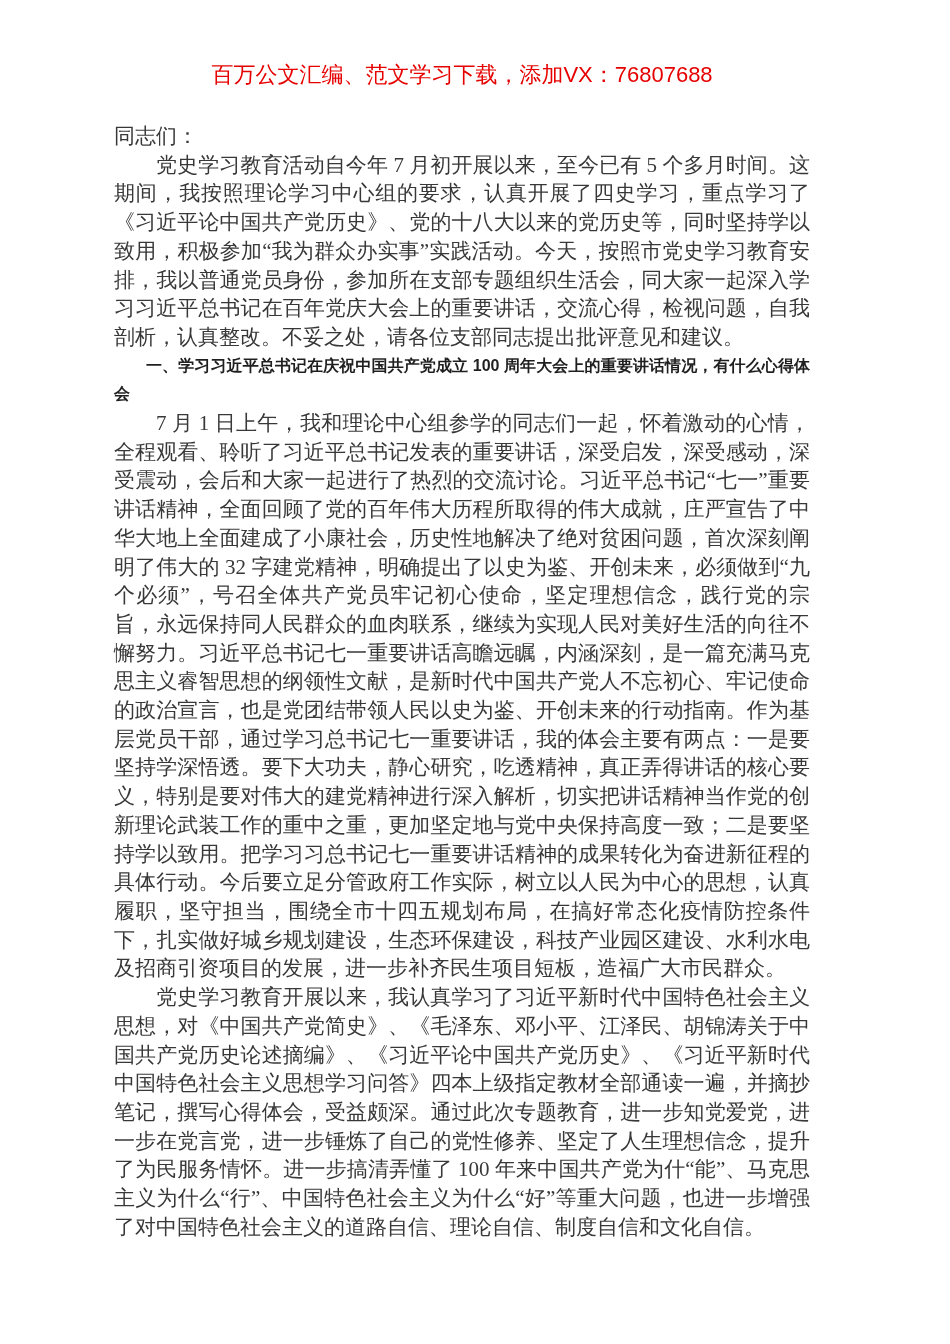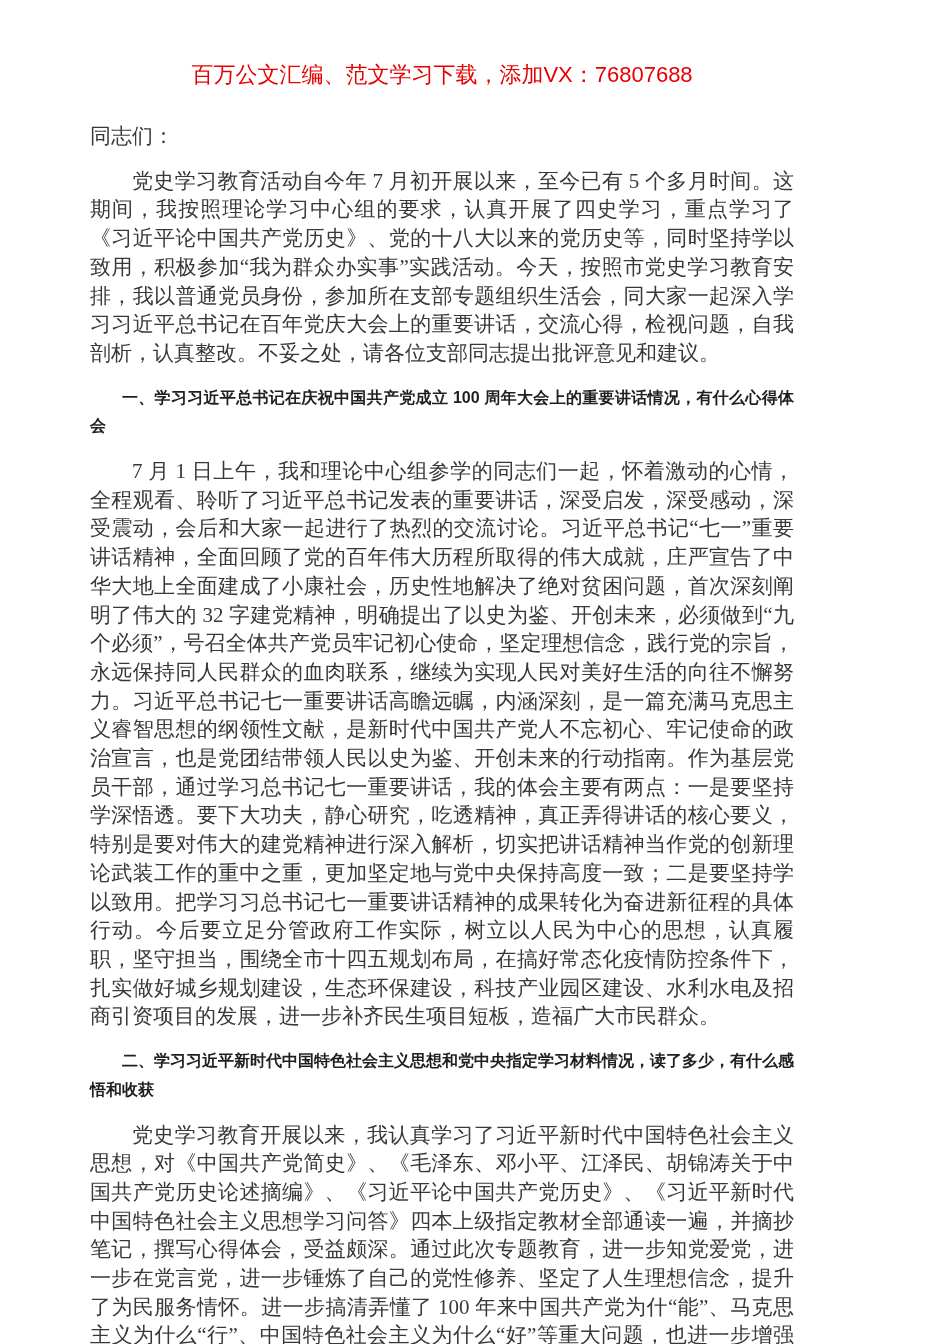--- a/index.html
+++ b/index.html
@@ -7,34 +7,34 @@
     padding: 0;
     background: #ffffff;
   }
   .sheet {
     position: relative;
     width: 950px;
     height: 1344px;
     margin: 0 auto;
     background: #ffffff;
     box-sizing: border-box;
-    padding: 60px 140px 40px 74px;
+    padding: 60px 140px 40px 114px;
     overflow: hidden;
   }
   .promo {
     font-family: "Liberation Sans", "DejaVu Sans", sans-serif;
     font-size: 22px;
     line-height: 30px;
     text-align: center;
     color: #e60000;
     margin: 0 0 32px 0;
     white-space: nowrap;
   }
   .doc p {
-    margin: 16px;
+    margin: 0;
     font-size: 21px;
     line-height: 28.7px;
     text-align: justify;
     text-justify: inter-ideograph;
     color: #383838;
     font-family: "Liberation Serif", "DejaVu Serif", serif;
   }
   .doc p.salutation {
     text-indent: 0;
   }
@@ -57,18 +57,17 @@
 
   <div class="doc">
     <p class="salutation">同志们：</p>
 
     <p class="para">党史学习教育活动自今年 7 月初开展以来，至今已有 5 个多月时间。这期间，我按照理论学习中心组的要求，认真开展了四史学习，重点学习了《习近平论中国共产党历史》、党的十八大以来的党历史等，同时坚持学以致用，积极参加“我为群众办实事”实践活动。今天，按照市党史学习教育安排，我以普通党员身份，参加所在支部专题组织生活会，同大家一起深入学习习近平总书记在百年党庆大会上的重要讲话，交流心得，检视问题，自我剖析，认真整改。不妥之处，请各位支部同志提出批评意见和建议。</p>
 
     <p class="heading">一、学习习近平总书记在庆祝中国共产党成立 100 周年大会上的重要讲话情况，有什么心得体会</p>
 
     <p class="para">7 月 1 日上午，我和理论中心组参学的同志们一起，怀着激动的心情，全程观看、聆听了习近平总书记发表的重要讲话，深受启发，深受感动，深受震动，会后和大家一起进行了热烈的交流讨论。习近平总书记“七一”重要讲话精神，全面回顾了党的百年伟大历程所取得的伟大成就，庄严宣告了中华大地上全面建成了小康社会，历史性地解决了绝对贫困问题，首次深刻阐明了伟大的 32 字建党精神，明确提出了以史为鉴、开创未来，必须做到“九个必须”，号召全体共产党员牢记初心使命，坚定理想信念，践行党的宗旨，永远保持同人民群众的血肉联系，继续为实现人民对美好生活的向往不懈努力。习近平总书记七一重要讲话高瞻远瞩，内涵深刻，是一篇充满马克思主义睿智思想的纲领性文献，是新时代中国共产党人不忘初心、牢记使命的政治宣言，也是党团结带领人民以史为鉴、开创未来的行动指南。作为基层党员干部，通过学习总书记七一重要讲话，我的体会主要有两点：一是要坚持学深悟透。要下大功夫，静心研究，吃透精神，真正弄得讲话的核心要义，特别是要对伟大的建党精神进行深入解析，切实把讲话精神当作党的创新理论武装工作的重中之重，更加坚定地与党中央保持高度一致；二是要坚持学以致用。把学习习总书记七一重要讲话精神的成果转化为奋进新征程的具体行动。今后要立足分管政府工作实际，树立以人民为中心的思想，认真履职，坚守担当，围绕全市十四五规划布局，在搞好常态化疫情防控条件下，扎实做好城乡规划建设，生态环保建设，科技产业园区建设、水利水电及招商引资项目的发展，进一步补齐民生项目短板，造福广大市民群众。</p>
 
-    <p class="heading">二、学习习近平新时代中国特色社会主义思想和党中央指定学习材料情况，读了多少，有什么感悟和收获</p>
 
     <p class="para">党史学习教育开展以来，我认真学习了习近平新时代中国特色社会主义思想，对《中国共产党简史》、《毛泽东、邓小平、江泽民、胡锦涛关于中国共产党历史论述摘编》、《习近平论中国共产党历史》、《习近平新时代中国特色社会主义思想学习问答》四本上级指定教材全部通读一遍，并摘抄笔记，撰写心得体会，受益颇深。通过此次专题教育，进一步知党爱党，进一步在党言党，进一步锤炼了自己的党性修养、坚定了人生理想信念，提升了为民服务情怀。进一步搞清弄懂了 100 年来中国共产党为什“能”、马克思主义为什么“行”、中国特色社会主义为什么“好”等重大问题，也进一步增强了对中国特色社会主义的道路自信、理论自信、制度自信和文化自信。</p>
 
   </div>
 </div>
 
 </body></html>

